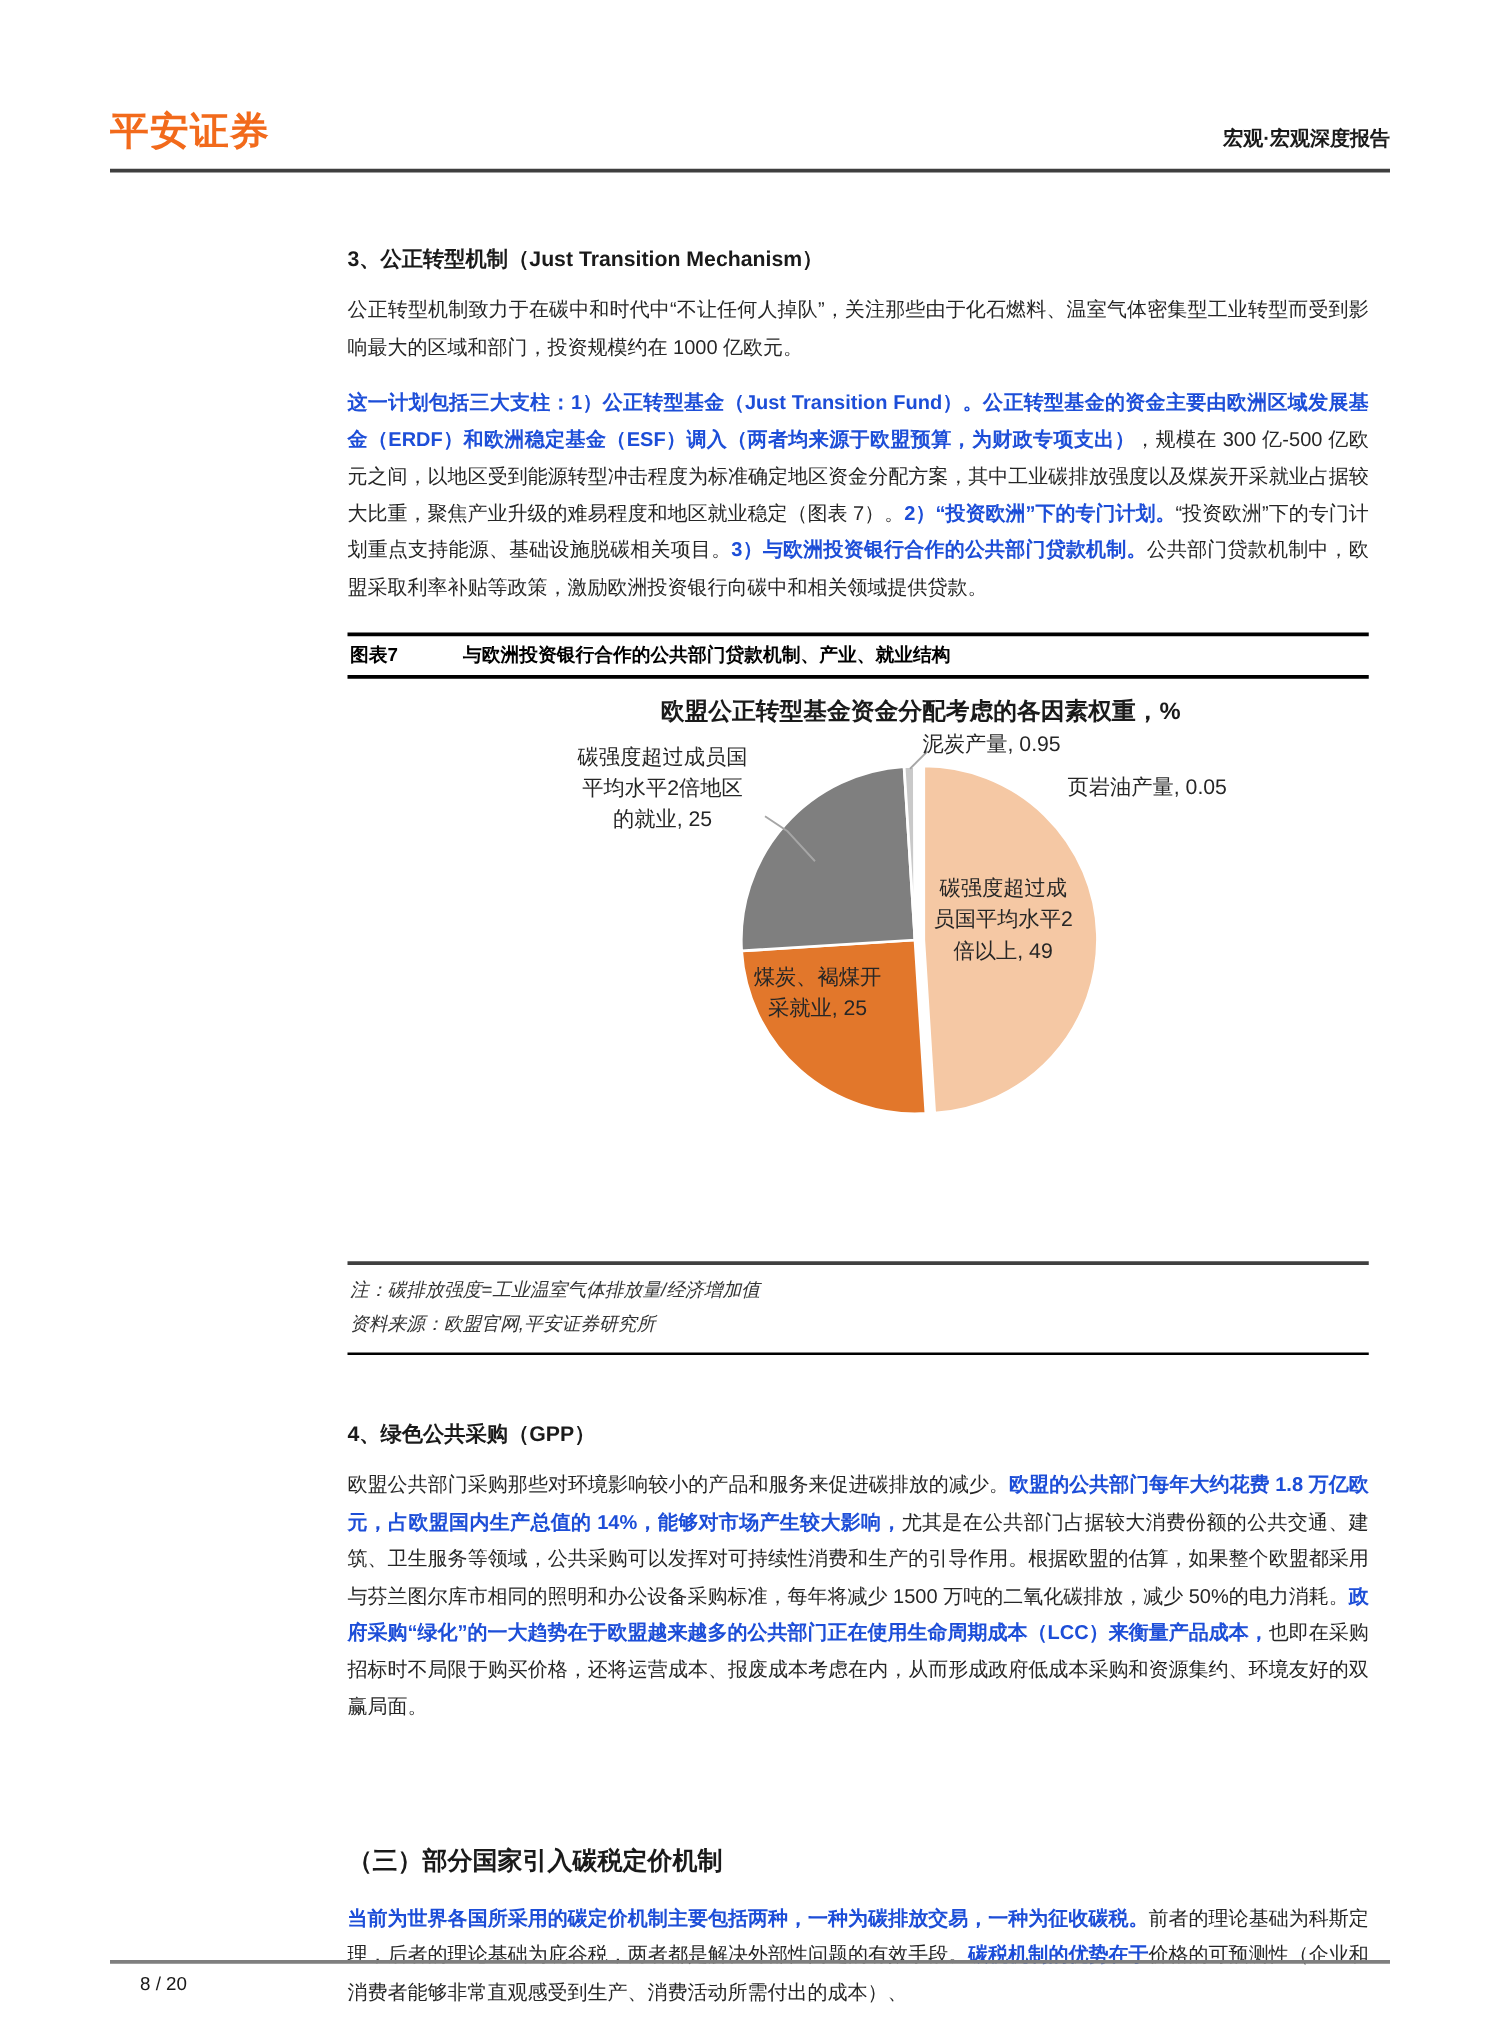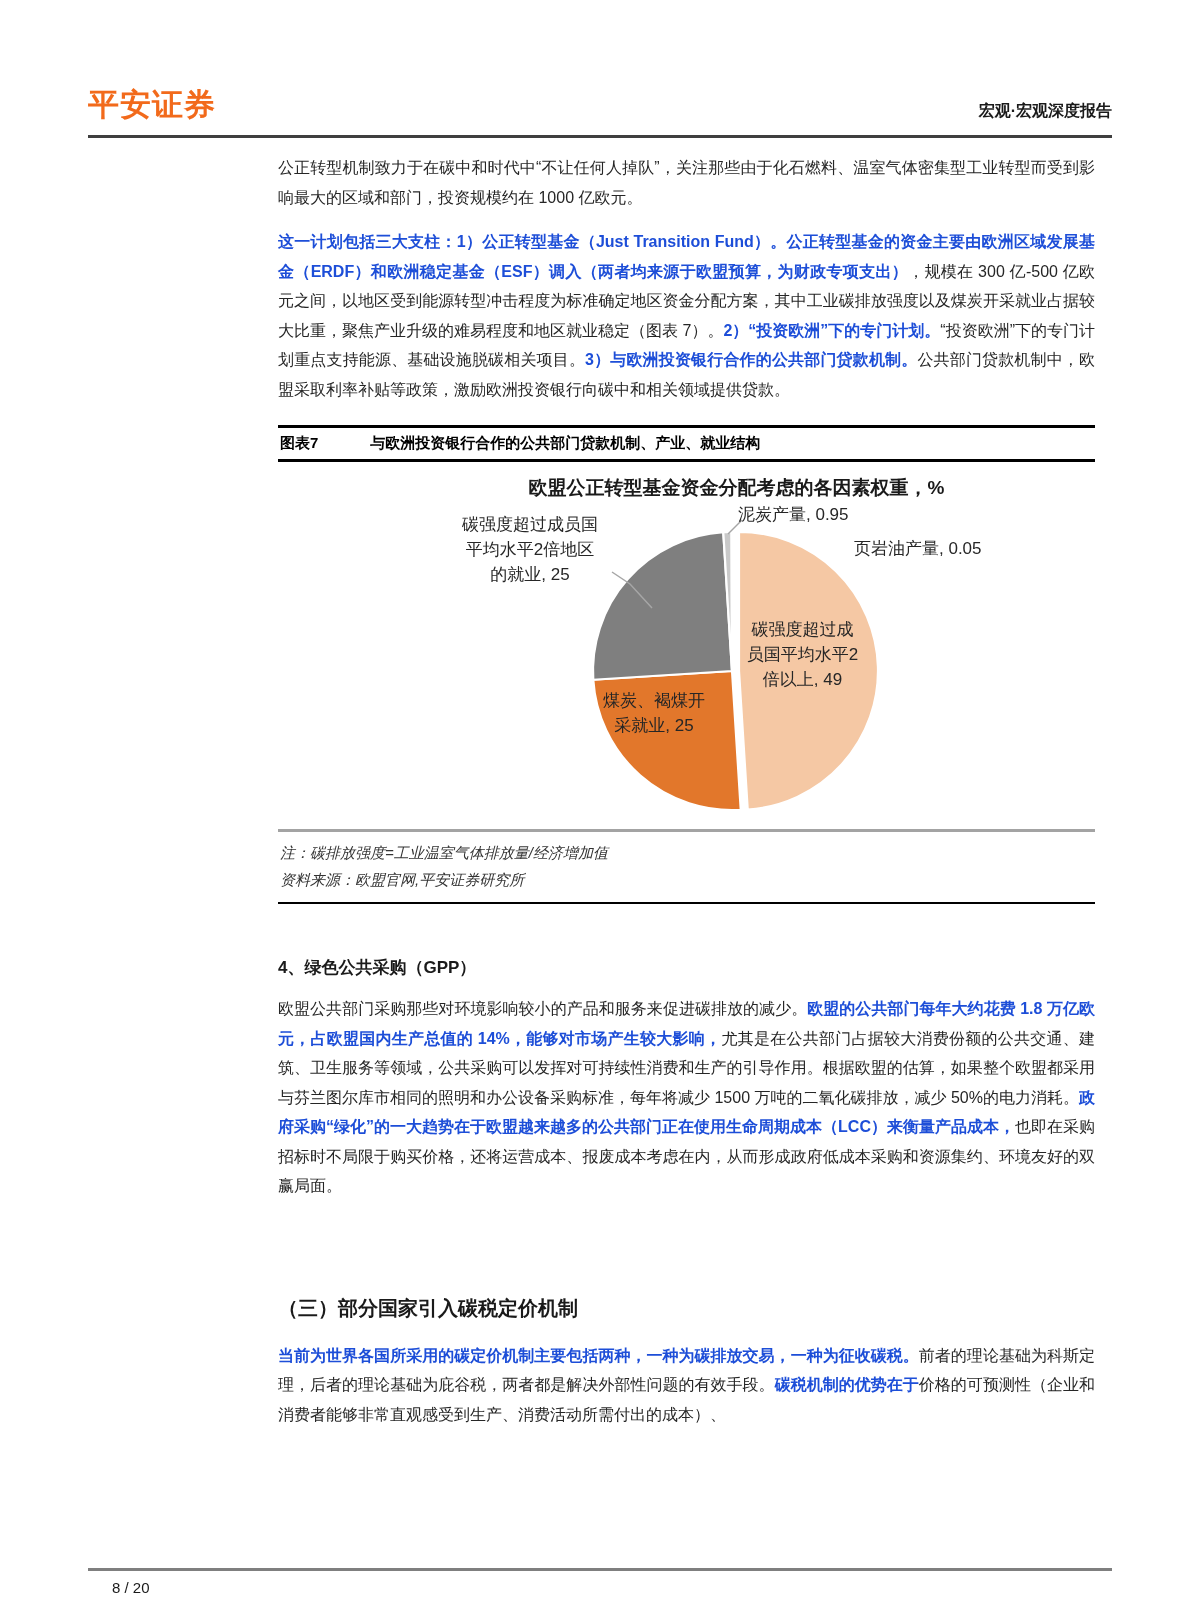--- a/index.html
+++ b/index.html
@@ -18,31 +18,31 @@
   .h-sub{font-size:17px;font-weight:700;color:#1a1a1a;margin:58px 0 0 0;}
   .h-sub2{font-size:17px;font-weight:700;color:#1a1a1a;margin:52px 0 0 0;}
   .h-sec{font-size:20px;font-weight:700;color:#1a1a1a;margin:94px 0 0 0;}
   .para{font-size:16px;line-height:29.5px;text-align:justify;margin:15px 0 0 0;color:#262626;}
   .para b,.para span.b{font-weight:700;color:#1d4ed8;}
   
   .fig{margin-top:21px;border-top:3px solid #000;}
   .fig-head{display:flex;align-items:center;border-bottom:3px solid #000;padding:6px 2px;}
   .fig-label{font-size:15px;font-weight:700;color:#000;}
   .fig-title{font-size:15px;font-weight:700;color:#000;margin-left:52px;}
-  .fig-canvas{position:relative;height:367px;}
+  .fig-canvas{position:relative;height:466px;}
   .chart-title{position:absolute;left:100px;right:0;top:13px;text-align:center;
     font-size:19px;font-weight:700;color:#1a1a1a;}
   .pie-svg{position:absolute;left:0;top:0;}
   .pie-label{position:absolute;font-size:17px;color:#262626;white-space:pre-line;line-height:25px;}
   .pl-peat{left:460px;top:40px;}
   .pl-shale{left:576px;top:74px;}
   .pl-gray{left:152px;top:50px;width:200px;text-align:center;}
   .pl-big{left:447px;top:155px;width:155px;text-align:center;}
   .pl-coal{left:300px;top:226px;width:152px;text-align:center;}
-  .fig-notes{border-top:3px solid #a3a3a3;border-bottom:2px solid #000;padding:7px 2px 9px 2px;}
+  .fig-notes{border-top:3px solid #404040;border-bottom:2px solid #000;padding:7px 2px 9px 2px;}
   .fig-note{font-size:15px;font-style:italic;color:#333;line-height:27px;}
   
   .footer{position:absolute;left:88px;right:88px;top:1568px;}
   .foot-rule{height:3px;background:#7f7f7f;}
   .foot-row{display:flex;justify-content:space-between;align-items:flex-start;margin-top:8px;}
   .foot-disclaimer{font-size:12.5px;font-weight:700;color:#1a1a1a;}
   .foot-page{font-size:15px;color:#1a1a1a;white-space:nowrap;margin-left:24px;}
 </style>
 </head>
 <body>
@@ -52,20 +52,21 @@
   <div class="hdr">
     <div class="hdr-row">
       <div class="logo" style="color: rgb(242, 106, 27);">平安证券</div>
       <div class="hdr-right">宏观·宏观深度报告</div>
     </div>
     <div class="hdr-rule" style="background: rgb(63, 63, 63);"></div>
   </div>
 
   <div class="content">
 
+    <div class="h-sub">3、公正转型机制（Just Transition Mechanism）</div>
     <div class="para">公正转型机制致力于在碳中和时代中“不让任何人掉队”，关注那些由于化石燃料、温室气体密集型工业转型而受到影响最大的区域和部门，投资规模约在 1000 亿欧元。</div>
     <div class="para"><span class="b">这一计划包括三大支柱：1）公正转型基金（Just Transition Fund）。公正转型基金的资金主要由欧洲区域发展基金（ERDF）和欧洲稳定基金（ESF）调入（两者均来源于欧盟预算，为财政专项支出）</span><span>，规模在 300 亿-500 亿欧元之间，以地区受到能源转型冲击程度为标准确定地区资金分配方案，其中工业碳排放强度以及煤炭开采就业占据较大比重，聚焦产业升级的难易程度和地区就业稳定（图表 7）。</span><span class="b">2）“投资欧洲”下的专门计划。</span><span>“投资欧洲”下的专门计划重点支持能源、基础设施脱碳相关项目。</span><span class="b">3）与欧洲投资银行合作的公共部门贷款机制。</span><span>公共部门贷款机制中，欧盟采取利率补贴等政策，激励欧洲投资银行向碳中和相关领域提供贷款。</span></div>
 
     <div class="fig">
       <div class="fig-head">
         <span class="fig-label">图表7</span>
         <span class="fig-title">与欧洲投资银行合作的公共部门贷款机制、产业、就业结构</span>
       </div>
 
       <div class="fig-canvas">

